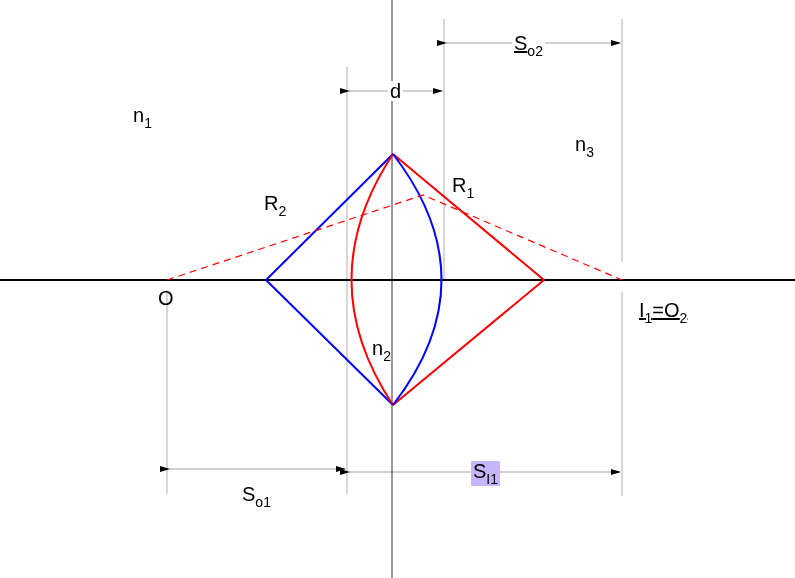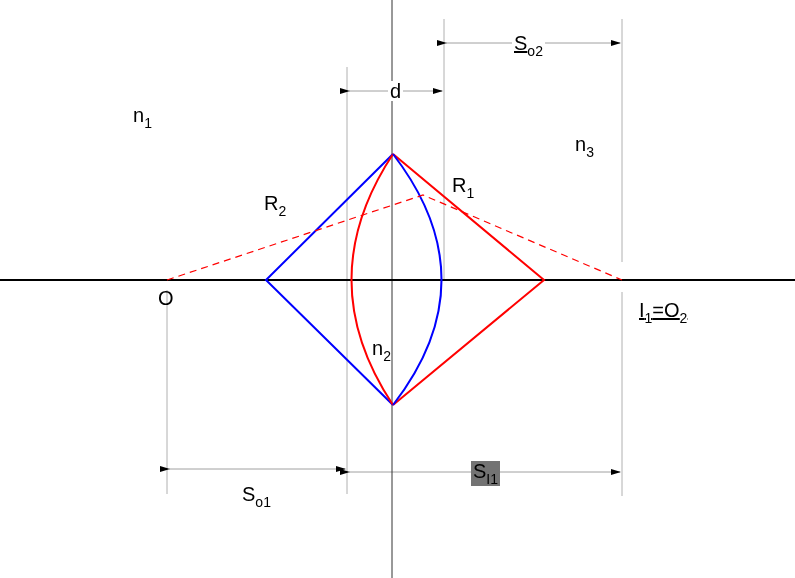--- a/index.html
+++ b/index.html
@@ -50,13 +50,13 @@
 <div class="lbl" style="left:133px;top:105px;text-align:center;"><span>n</span><sub>1</sub></div>
 <div class="lbl" style="left:575px;top:134px;"><span>n</span><sub>3</sub></div>
 <div class="lbl" style="left:372px;top:330px;margin-top:8px;"><span>n</span><sub>2</sub></div>
 <div class="lbl" style="left:264px;top:193px;text-align:right;"><span>R</span><sub>2</sub></div>
 <div class="lbl" style="left:452px;top:175px;"><span>R</span><sub>1</sub></div>
 <div class="lbl" style="left:158px;top:288px;"><span>O</span></div>
 <div class="lbl" style="left:639px;top:300px;text-decoration:underline;"><span>I</span><sub>1</sub><span>=O</span><sub>2</sub></div>
 <div class="lbl" style="left:388px;top:81px;background:#fff;padding:0 2px;"><span>d</span></div>
 <div class="lbl" style="left:512px;top:33px;background:#fff;padding:0 2px;text-decoration:underline;"><span>S</span><sub>o2</sub></div>
 <div class="lbl" style="left:240px;top:484px;background:#fff;padding:0 2px;"><span>S</span><sub>o1</sub></div>
-<div class="lbl" style="left:471px;top:461px;background:#737373;padding:0 2px;"><span>S</span><sub>I1</sub></div>
+<div class="lbl" style="left:471px;top:461px;background:#c4b5fd;padding:0 2px;"><span>S</span><sub>I1</sub></div>
 
 </body></html>

